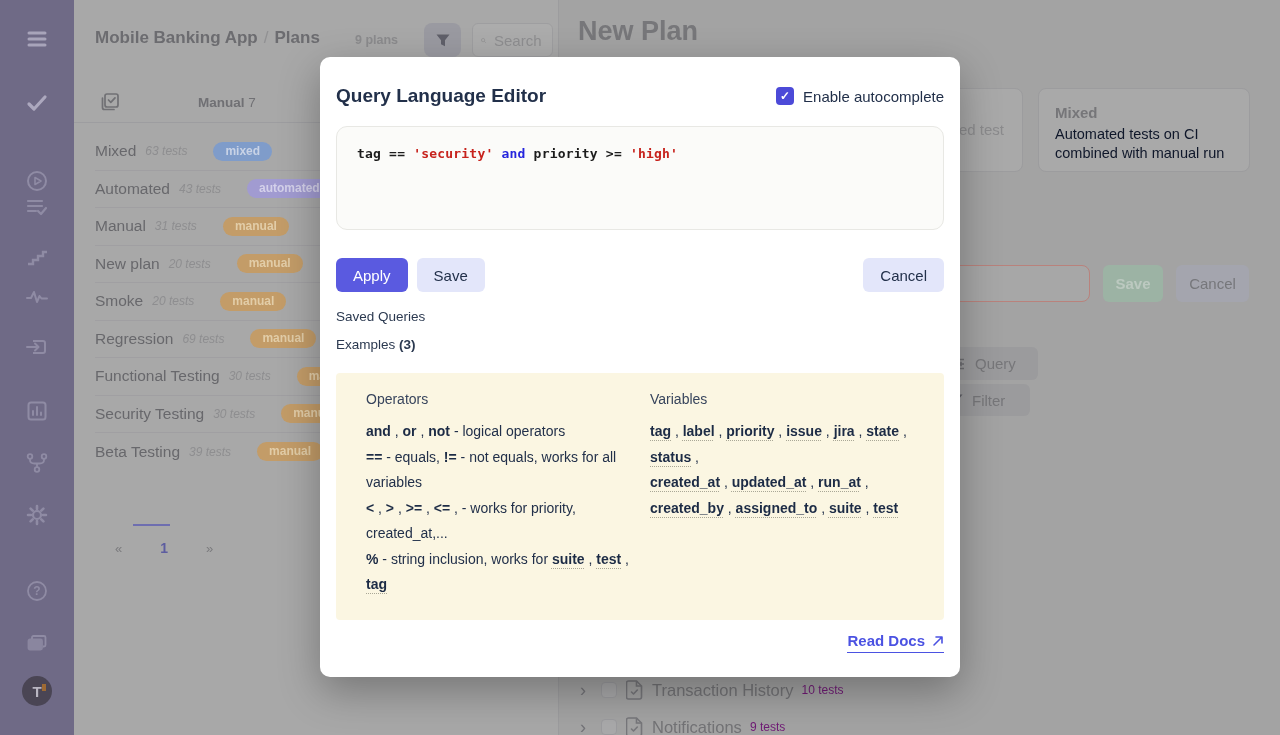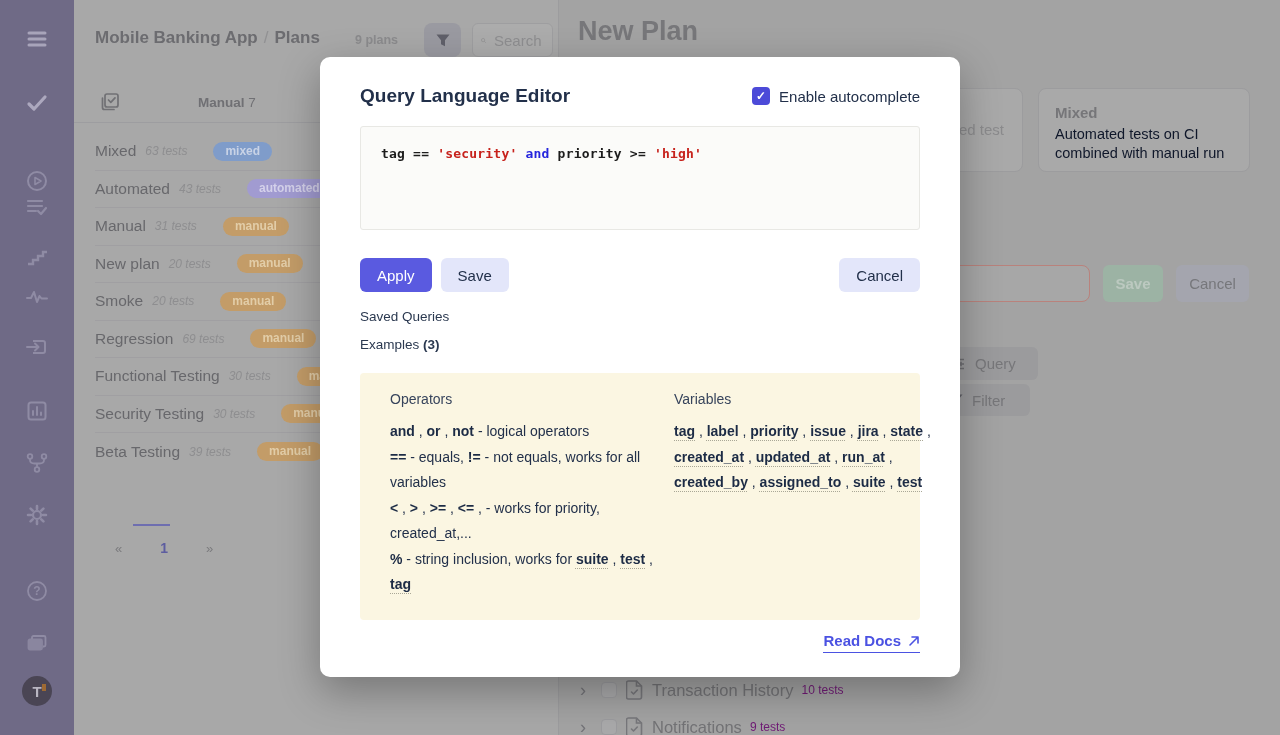--- a/index.html
+++ b/index.html
@@ -68,28 +68,28 @@
   .suite1{left:580px;top:680px;}
   .suite2{left:580px;top:717px;}
   .chev{color:#737378;font-size:18px;line-height:1;}
   .suite-check{width:16px;height:16px;border:1.5px solid #9b9b9e;border-radius:4px;background:#a9a9aa;
      margin-left:15px;box-sizing:border-box;}
   .suite-doc{margin-left:9px;color:#77777b;display:flex;}
   .suite-name{font-size:16.5px;color:#737376;margin-left:9px;}
   .suite-tests{font-size:12px;color:#701a75;margin-left:8px;}
   
   .modal{position:absolute;left:320px;top:57px;width:640px;height:620px;background:#ffffff;
-     border-radius:10px;box-shadow:0 14px 42px rgba(0,0,0,.3);padding:26px 40px 24px;
+     border-radius:10px;box-shadow:0 14px 42px rgba(0,0,0,.3);padding:26px 16px 24px;
      box-sizing:border-box;display:flex;flex-direction:column;z-index:10;}
   .m-head{display:flex;align-items:center;justify-content:space-between;height:26px;}
   .m-title{font-size:19px;font-weight:bold;color:#22304a;}
   .autoc{display:flex;align-items:center;gap:9px;font-size:15px;color:#22304a;}
   .m-check{width:18px;height:18px;background:#4c4ad8;border-radius:4px;color:#fff;display:flex;
      align-items:center;justify-content:center;font-size:12px;font-weight:bold;}
-  .editor{margin-top:17px;height:104px;background:#fbfbf9;border:1px solid #e8e8e4;border-radius:3px;
+  .editor{margin-top:17px;height:104px;background:#fbfbf9;border:1px solid #e8e8e4;border-radius:11px;
      padding:19px 20px;box-sizing:border-box;font-family:"DejaVu Sans Mono","Liberation Mono",monospace;
      font-size:13px;font-weight:bold;color:#1c1c1c;letter-spacing:.2px;}
   .tok-str{color:#c7231d;} .tok-kw{color:#2525dd;}
   .m-btns{margin-top:20px;display:flex;align-items:center;gap:9px;}
   .btn{border:none;font-family:"Liberation Sans",sans-serif;font-size:15px;border-radius:6px;
      height:34px;padding:0 17px;cursor:pointer;margin-top:8px;}
   .btn-apply{background:#5a5ae0;color:#ffffff;}
   .btn-light{background:#e3e6fa;color:#22304a;}
   .btn-cancel{margin-left:auto;}
   .saved-q{margin-top:17px;font-size:13.5px;color:#2b3950;}
@@ -357,20 +357,21 @@
         <div class="ex-line"><b>==</b><span> - equals, </span><b>!=</b><span> - not equals, works for all</span></div>
         <div class="ex-line"><span>variables</span></div>
         <div class="ex-line"><b>&lt;</b><span> , </span><b>&gt;</b><span> , </span><b>&gt;=</b><span> , </span><b>&lt;=</b><span> , - works for priority,</span></div>
         <div class="ex-line"><span>created_at,...</span></div>
         <div class="ex-line"><b>%</b><span> - string inclusion, works for </span><b class="var">suite</b><span> , </span><b class="var">test</b><span> ,</span></div>
         <div class="ex-line"><b class="var">tag</b></div>
       </div>
       <div class="ex-col-vars">
         <div class="ex-header">Variables</div>
         <div class="ex-line"><b class="var">tag</b><span> , </span><b class="var">label</b><span> , </span><b class="var">priority</b><span> , </span><b class="var">issue</b><span> , </span><b class="var">jira</b><span> , </span><b class="var">state</b><span> ,</span></div>
+        <div class="ex-line"><b class="var">status</b><span> ,</span></div>
         <div class="ex-line"><b class="var">created_at</b><span> , </span><b class="var">updated_at</b><span> , </span><b class="var">run_at</b><span> ,</span></div>
         <div class="ex-line"><b class="var">created_by</b><span> , </span><b class="var">assigned_to</b><span> , </span><b class="var">suite</b><span> , </span><b class="var">test</b></div>
       </div>
     </div>
 
     <div class="read-docs">
       <span>Read Docs</span>
       <svg width="12" height="12" viewBox="0 0 12 12">
           <path d="M2 10L10 2M4 2h6v6" stroke="#4b52e2" stroke-width="1.6" fill="none" stroke-linecap="round" stroke-linejoin="round"></path>
         </svg>

